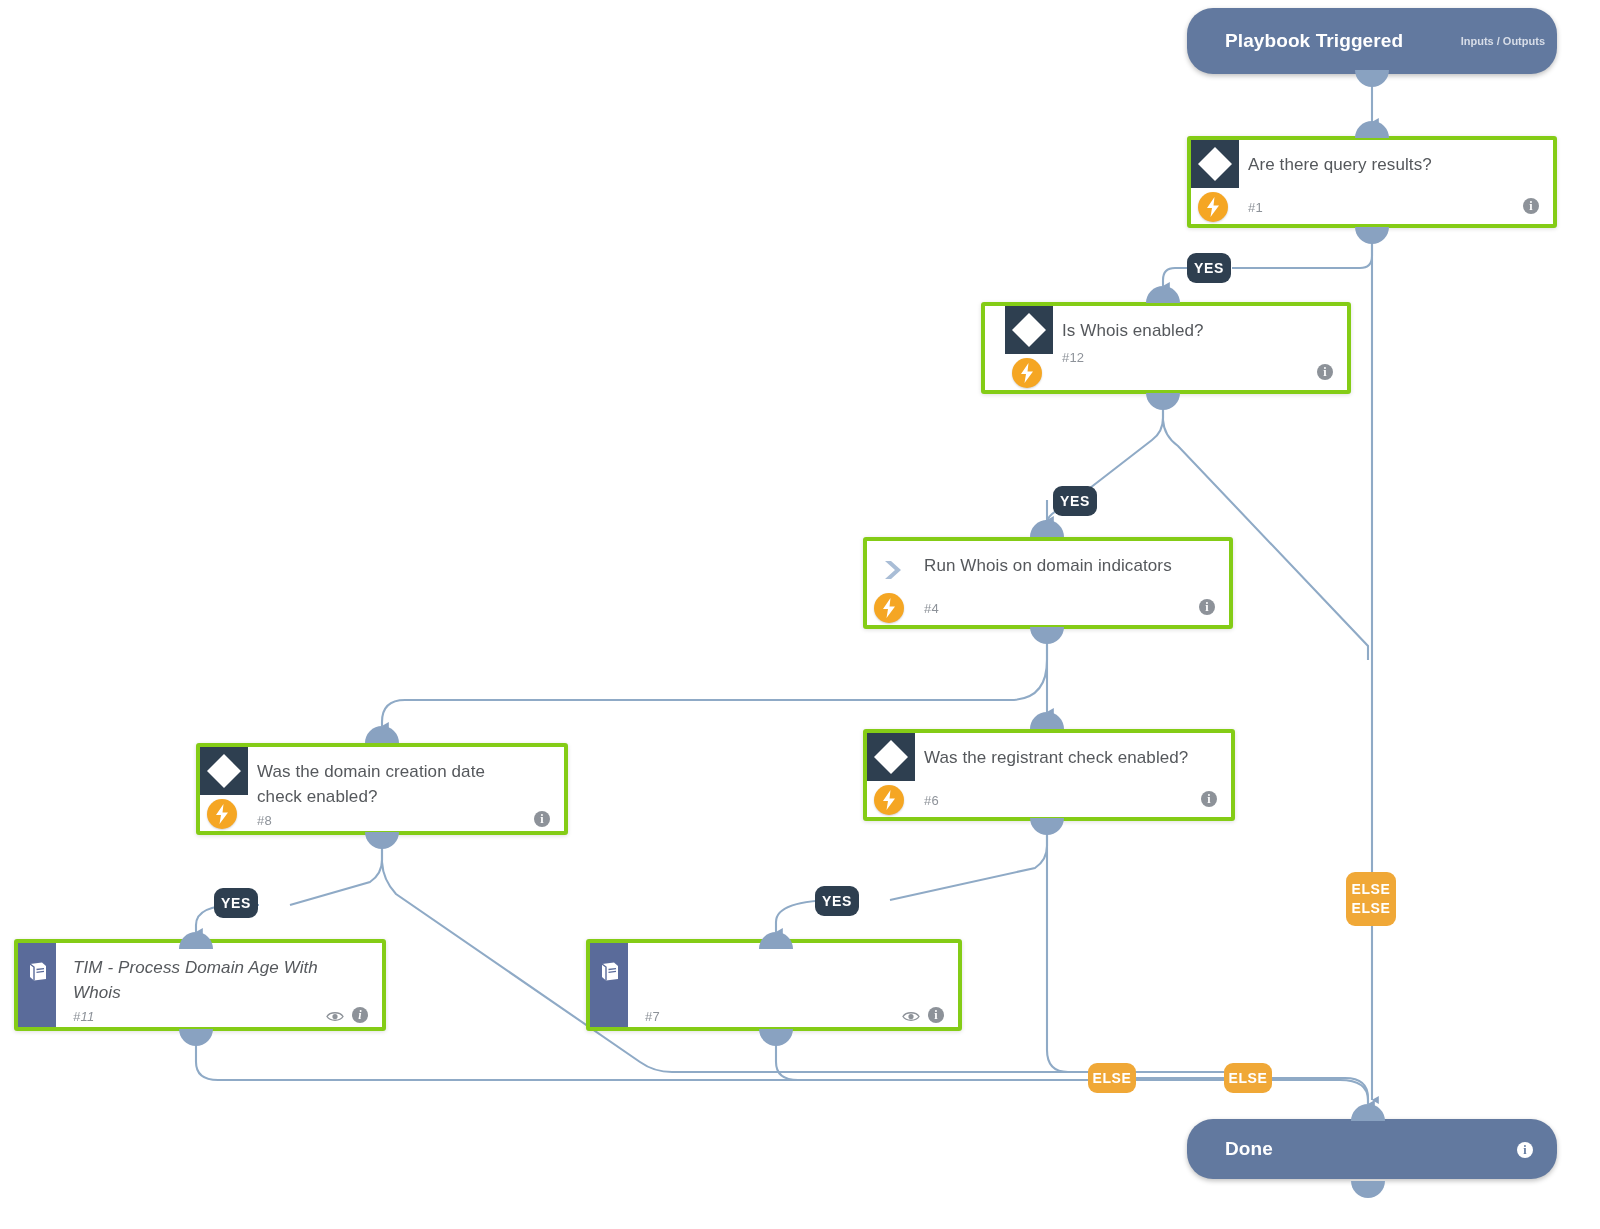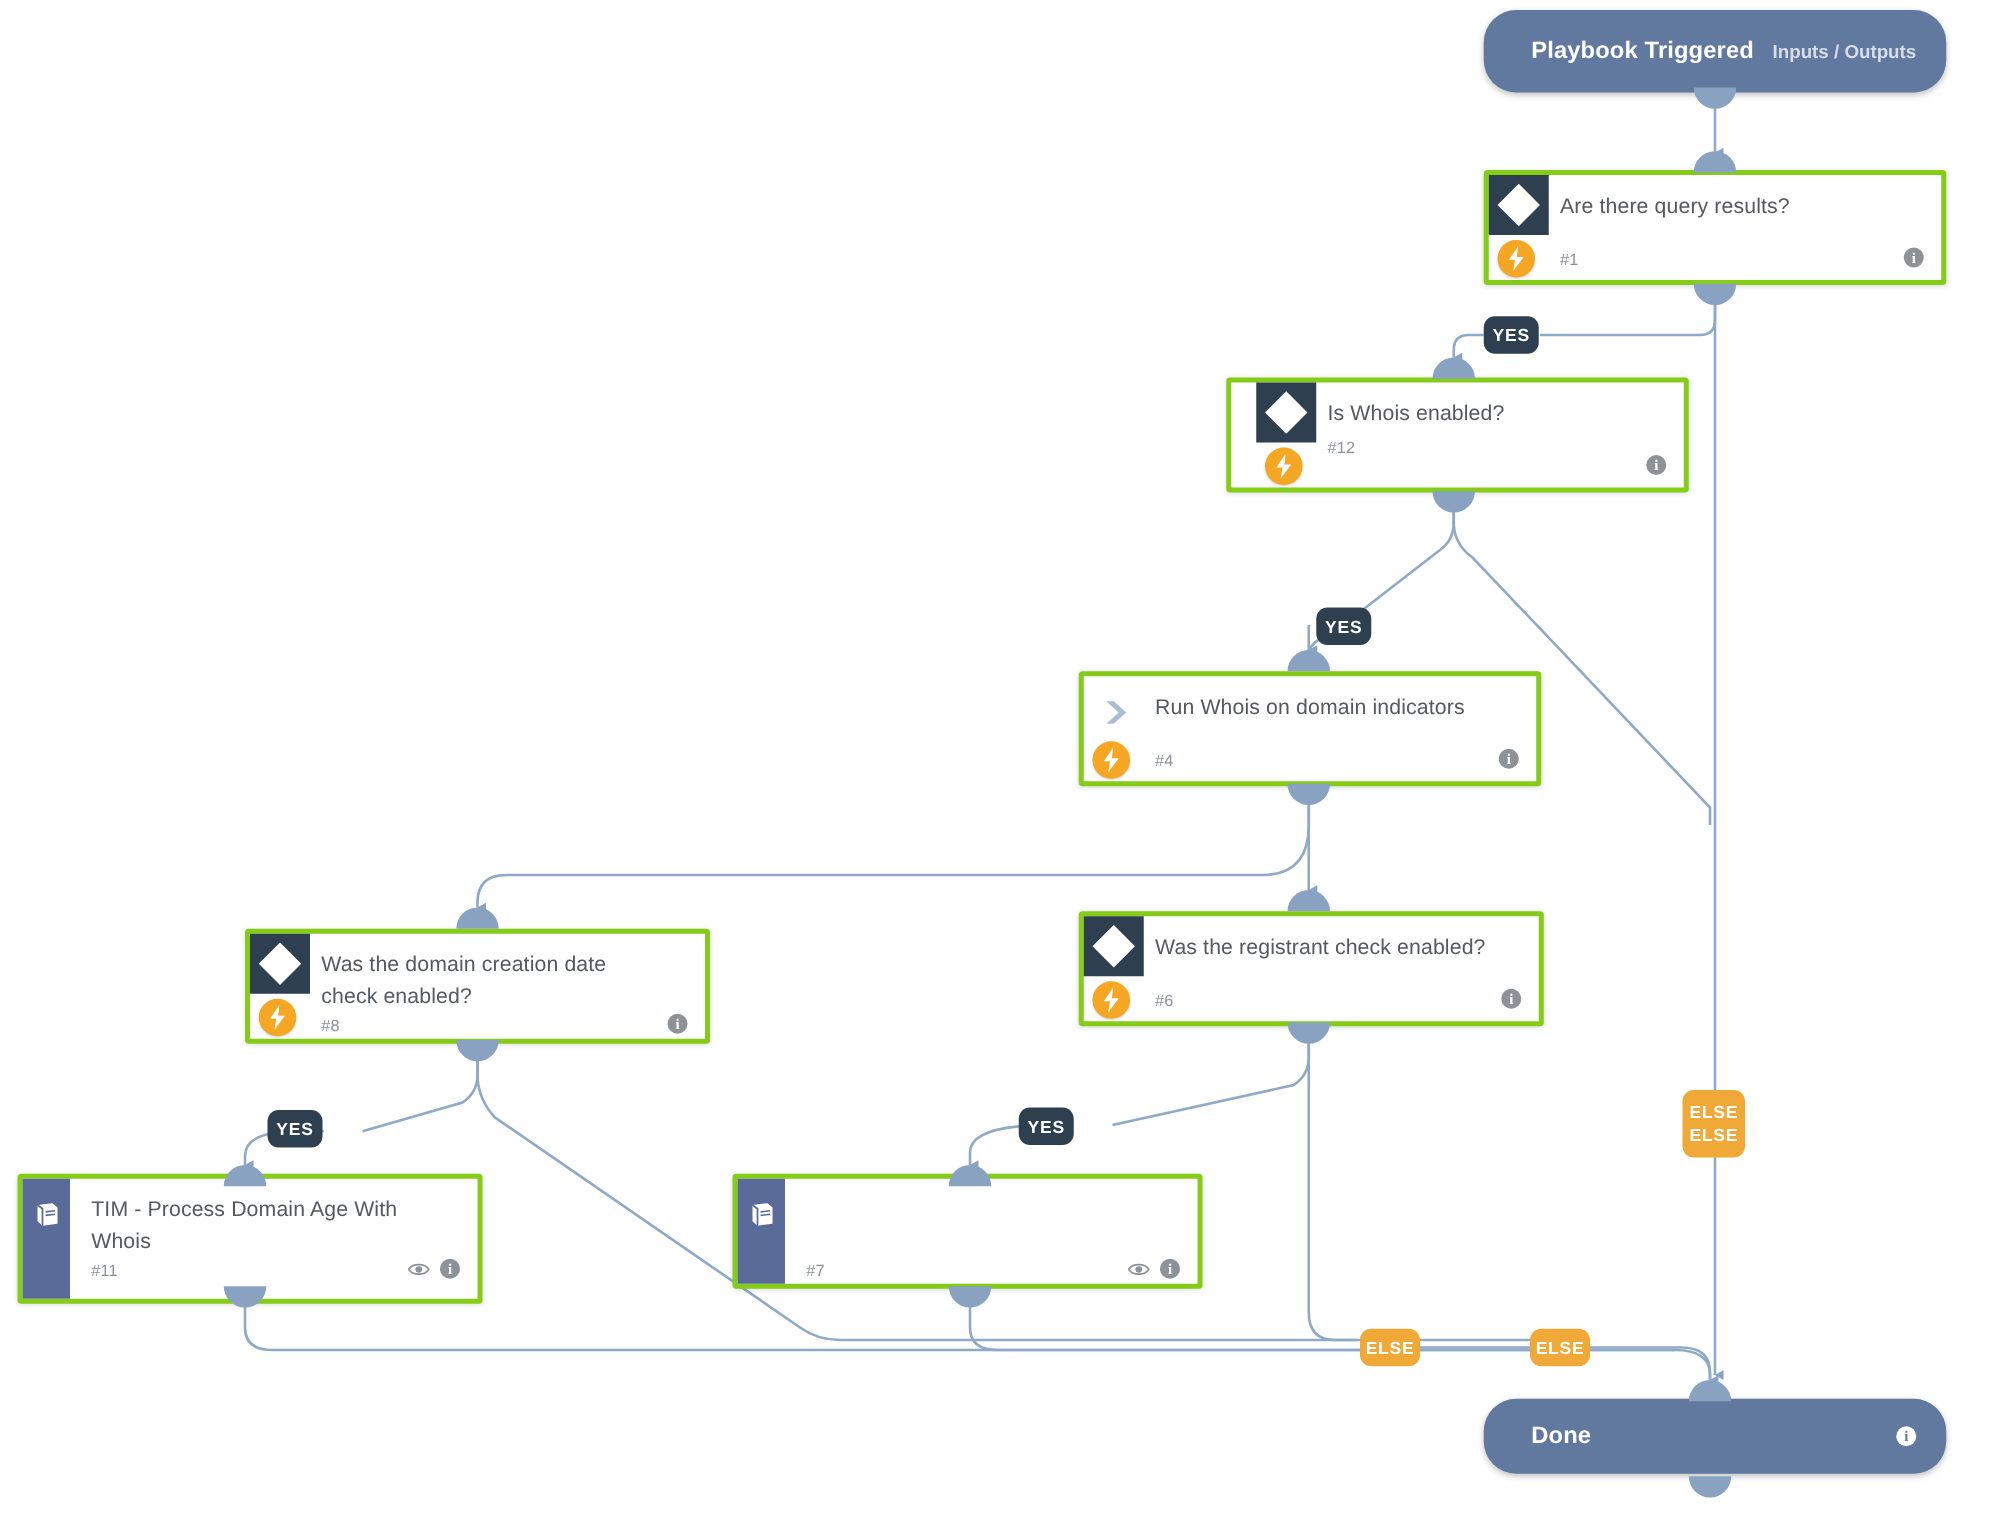--- a/index.html
+++ b/index.html
@@ -43,24 +43,24 @@
   .terminal .t-title {
     color: #ffffff;
     font-size: 19px;
     font-weight: bold;
     margin-left: 38px;
     letter-spacing: 0.1px;
     white-space: nowrap;
   }
   .terminal .t-sub {
     color: #d7dde8;
-    font-size: 15px;
+    font-size: 11px;
     font-weight: bold;
     margin-left: auto;
-    margin-right: 24px;
+    margin-right: 12px;
     white-space: nowrap;
   }
   .terminal .t-info {
     margin-left: auto;
     margin-right: 24px;
   }
 
   
   .card {
     position: absolute;
@@ -333,21 +333,21 @@
       <div class="bolt" style="left:7px; top:52px;">
         <svg width="16" height="20" viewBox="0 0 16 20">
             <path d="M9.5,0 L2,11 L7,11 L5.5,20 L14,8.5 L8.5,8.5 Z" fill="#ffffff"></path>
           </svg>
       </div>
       <div class="card-id" style="left:57px; top:60px;">#6</div>
       <div class="info-ico" style="right:14px; top:58px;">i</div>
     </div>
   </div>
 
-  <div class="card" style="left:14px; top:939px; width:372px; height:104px;">
+  <div class="card" style="left:14px; top:939px; width:372px; height:92px;font-style:italic;">
     <div class="card-body">
       <div class="tim-bar">
         <span class="book">
           <svg width="22" height="22" viewBox="0 0 22 22">
             <path d="M3,3 L15,1.5 L19,5 L19,18 L7,19.5 L3,16 Z" fill="#ffffff"></path>
             <path d="M7,19.5 L7,6 L3,3" fill="none" stroke="#5a6b9a" stroke-width="1.4"></path>
             <path d="M9.5,8.5 L17,7.6 M9.5,11.3 L17,10.4" stroke="#5a6b9a" stroke-width="1.3"></path>
           </svg>
         </span>
       </div>

